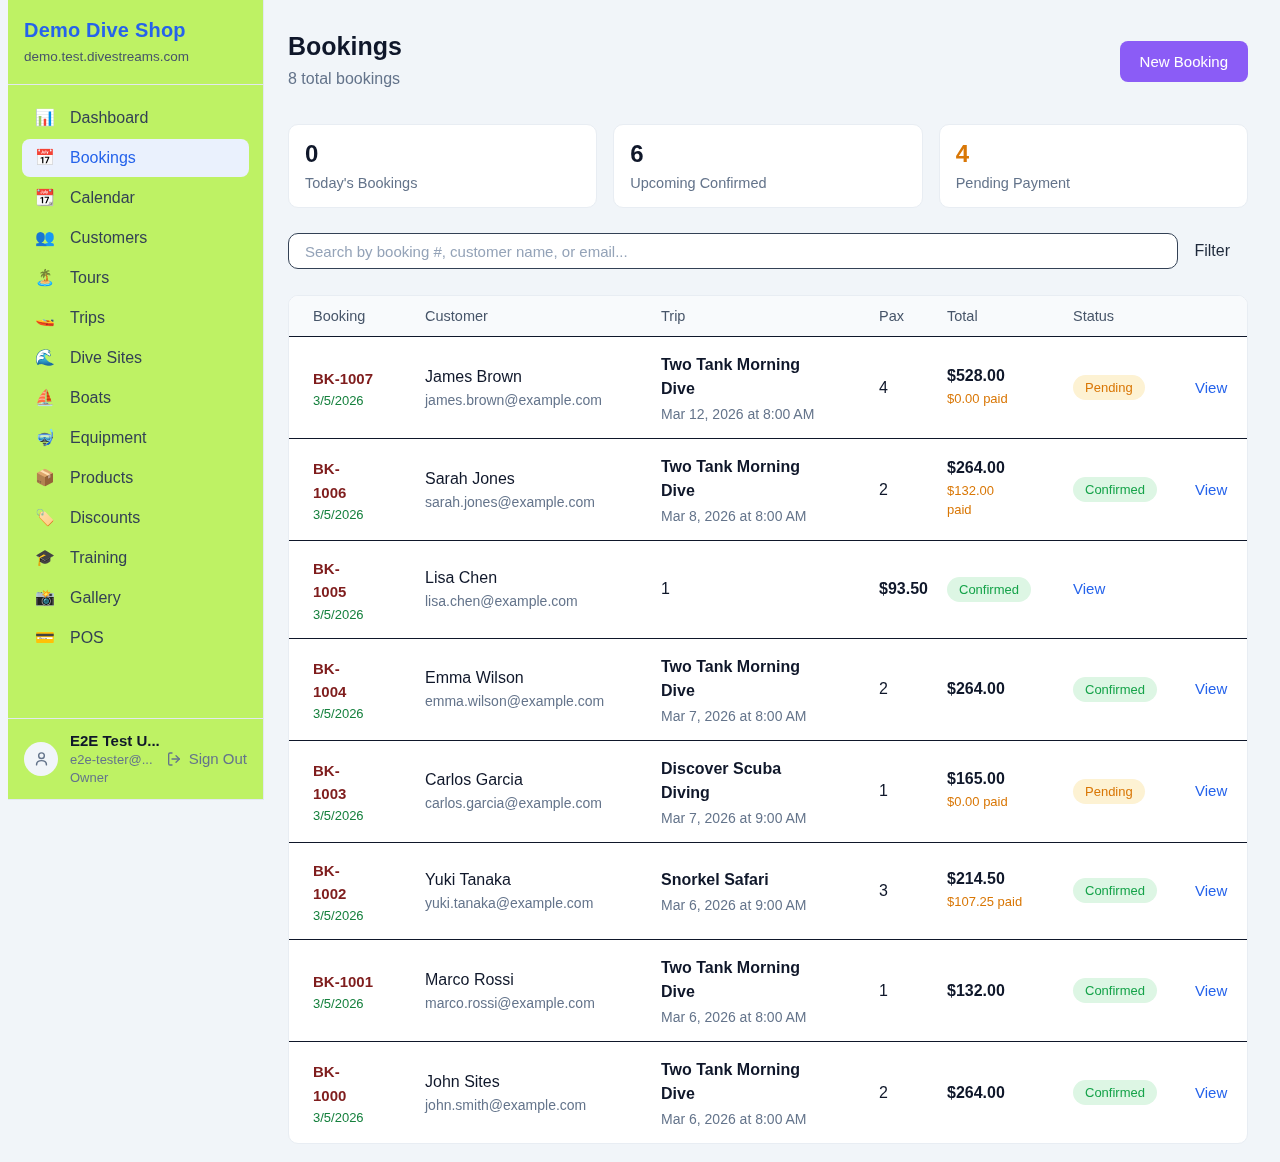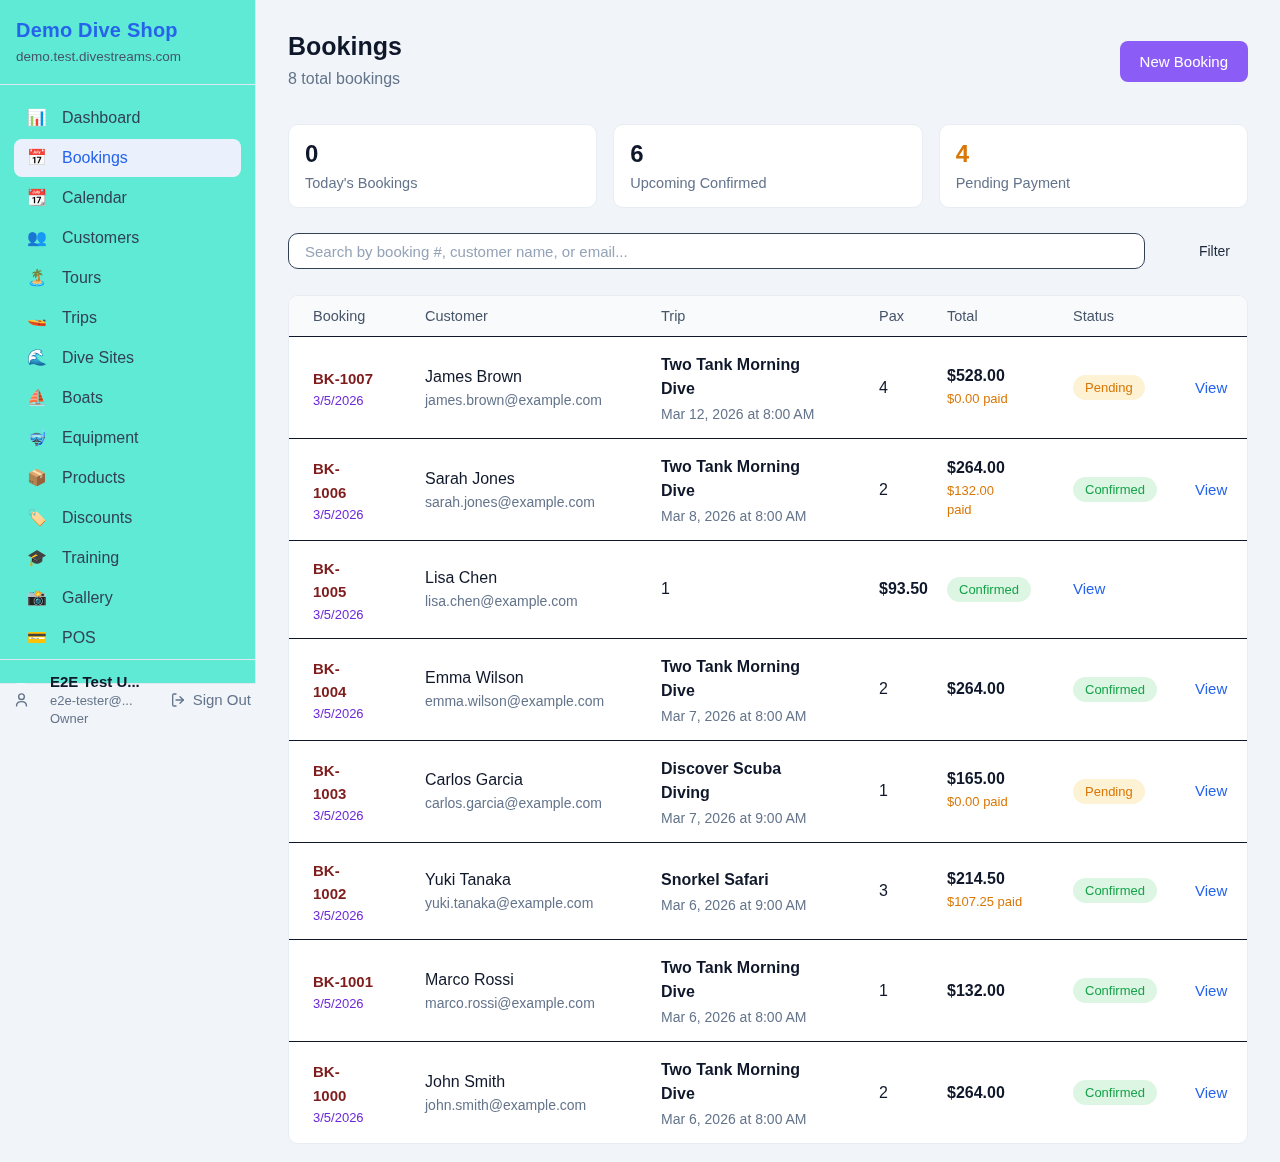--- a/index.html
+++ b/index.html
@@ -7,42 +7,42 @@
   body {
     font-family:"Liberation Sans", sans-serif;
     background:#f1f5f9;
     color:#0f172a;
     position:relative;
     overflow:hidden;
   }
 
   
   .sidebar {
-    position:absolute; left:0; top:0; width:256px; height:684px;
-    background:#5eead4;
+    position:absolute; left:8px; top:0; width:256px; height:800px;
+    background:#bef264;
     border-right:1px solid #e2e8f0;
     border-bottom:1px solid #e2e8f0;
     display:flex; flex-direction:column;
   }
   .sidebar-header { padding:19px 16px 20px; border-bottom:1px solid #e2e8f0; }
   .shop-title { font-size:20px; font-weight:bold; color:#2563eb; letter-spacing:.2px; }
   .shop-domain { font-size:13.5px; color:#475569; margin-top:7px; }
 
   .nav { padding:14px 14px 0; flex:1; }
   .nav-item {
     display:flex; align-items:center; gap:14px;
     padding:10px 12px; border-radius:8px;
     color:#334155; font-size:16px; margin-bottom:2px; cursor:pointer;
   }
   .nav-item.active { background:#eaf1fd; color:#2563eb; }
   .nav-icon { width:22px; font-size:16px; line-height:1; text-align:center; }
 
   .sidebar-footer {
     border-top:1px solid #e2e8f0;
-    padding:13px 4px 14px;
+    padding:13px 16px 14px;
     display:flex; align-items:center; gap:12px;justify-content:flex-end;
   }
   .avatar {
     width:34px; height:34px; border-radius:50%; background:#f1f5f9;
     display:flex; align-items:center; justify-content:center; flex:0 0 auto;
     color:#64748b;
   }
   .user-info { flex:1; min-width:0; }
   .user-name { font-size:15px; font-weight:bold; color:#0f172a; white-space:nowrap; }
   .user-email { font-size:13px; color:#64748b; margin-top:3px; white-space:nowrap; }
@@ -82,22 +82,22 @@
   .search-input::placeholder { color:#94a3b8; }
   .select-wrap { position:relative; margin-left:16px; }
   .status-select {
     appearance:none; -webkit-appearance:none;
     width:143px; height:42px; background:#fff; border:1px solid #334155; border-radius:10px;
     font-size:15px; font-family:inherit; color:#0f172a; padding:0 30px 0 14px;
     cursor:pointer;
   }
   .select-chevron { position:absolute; right:11px; top:14px; pointer-events:none; color:#1e293b; }
   .filter-btn {
-    background:none; border:none; color:#1e293b; font-size:14px; font-family:inherit;
-    padding:0 18px 0 54px; cursor:pointer;
+    background:none; border:none; color:#1e293b; font-size:16px; font-family:inherit;
+    padding:0 18px 0 16px; cursor:pointer;
   }
 
   
   .table-card {
     margin-top:26px; background:#fff; border:1px solid #e8edf3; border-radius:10px;
     overflow:hidden;
   }
   .grid-cols {
     display:grid;
     grid-template-columns:112px 236px 218px 68px 126px 122px 1fr;
@@ -105,21 +105,21 @@
   .thead {
     background:#f8fafc; padding:12px 24px; border-bottom:1px solid #0f172a;
     color:#475569; font-size:14.5px;
   }
   .trow {
     padding:16px 24px; border-bottom:1px solid #0f172a; align-items:center;
   }
   .trow:last-child { border-bottom:none; }
 
   .bk-id { color:#7f1d1d; font-weight:bold; font-size:15px; white-space:pre-line; line-height:1.55; text-decoration:none; display:inline-block; cursor:pointer; }
-  .bk-date { color:#6d28d9; font-size:13px; margin-top:3px; }
+  .bk-date { color:#15803d; font-size:13px; margin-top:3px; }
   .cust-name { font-size:16px; color:#0f172a; }
   .cust-email { font-size:14px; color:#64748b; margin-top:6px; }
   .trip-name { font-size:16px; font-weight:600; color:#0f172a; white-space:pre-line; line-height:1.5; padding-right:10px; }
   .trip-when { font-size:14px; color:#64748b; margin-top:5px; }
   .pax { font-size:16px; color:#0f172a; }
   .amount { font-size:16px; font-weight:bold; color:#0f172a; }
   .paid { font-size:13px; color:#d97706; margin-top:5px; white-space:pre-line; line-height:1.45; }
   .badge { display:inline-block; padding:5px 12px; border-radius:999px; font-size:13px; }
   .badge.pending { background:#fdf2d3; color:#d97706; }
   .badge.confirmed { background:#ddf6e4; color:#16a34a; }
@@ -463,21 +463,21 @@
       </div>
     </div>
 
     <div class="trow grid-cols">
       <div>
         <a class="bk-id">BK-
 1000</a>
         <div class="bk-date">3/5/2026</div>
       </div>
       <div>
-        <div class="cust-name">John Smith</div>
+        <div class="cust-name">John Sites</div>
         <div class="cust-email">john.smith@example.com</div>
       </div>
       <div>
         <div class="trip-name">Two Tank Morning
 Dive</div>
         <div class="trip-when">Mar 6, 2026 at 8:00 AM</div>
       </div>
       <div class="pax">2</div>
       <div>
         <div class="amount">$264.00</div>

